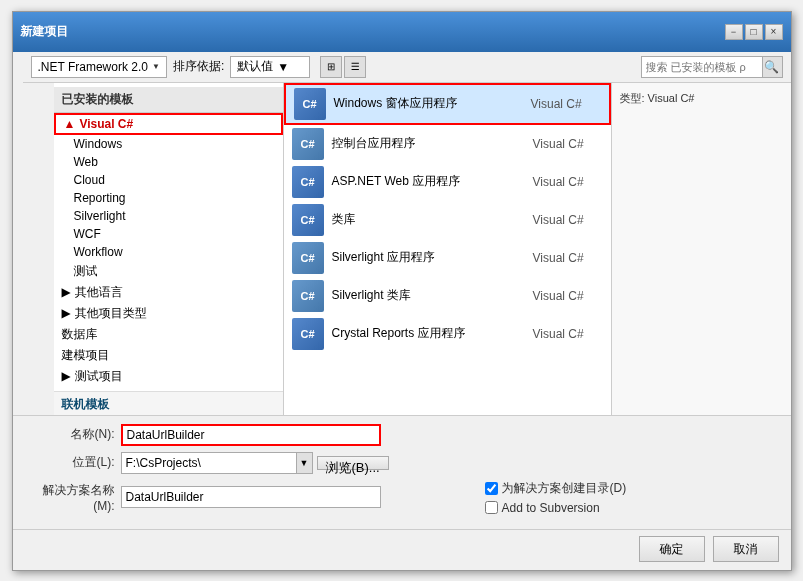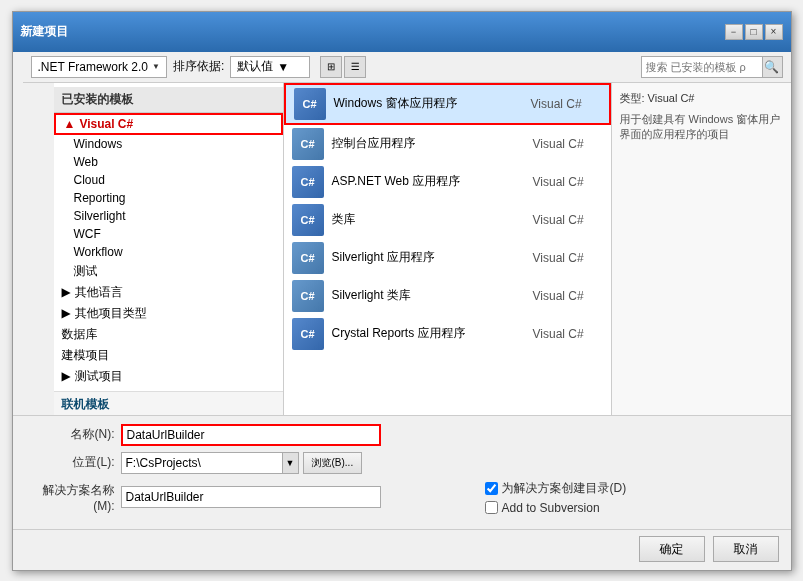--- a/index.html
+++ b/index.html
@@ -30,21 +30,21 @@
     .template-list { flex: 1; overflow-y: auto; background: white; }
     .info-panel { width: 180px; background: #f8f8f8; border-left: 1px solid #ccc; padding: 8px; font-size: 11px; color: #333; }
     .info-type { font-size: 11px; color: #333; margin-bottom: 6px; }
     .info-desc { font-size: 11px; color: #555; line-height: 1.4; }
     .bottom-form { background: #f0f0f0; border-top: 1px solid #ccc; padding: 8px 12px; }
     .form-row { display: flex; align-items: center; margin-bottom: 6px; gap: 6px; }
     .form-label { width: 90px; text-align: right; color: #333; flex-shrink: 0; }
     .form-input { border: 1px solid #aaa; padding: 2px 4px; height: 22px; background: white; outline: none; }
     .form-input.name-input { width: 260px; border: 2px solid red; }
     .form-input.solution-input { width: 260px; }
-    .btn-browse { padding: 2px 8px; height: 22px; background: linear-gradient(to bottom, #f5f5f5, #e0e0e0); border: 1px solid #aaa; cursor: pointer; font-size: 10px; }
+    .btn-browse { padding: 2px 8px; height: 14px; background: linear-gradient(to bottom, #f5f5f5, #e0e0e0); border: 1px solid #aaa; cursor: pointer; font-size: 13px; }
     .checkbox-row { display: flex; align-items: center; gap: 4px; color: #333; }
     .checkbox-area { margin-left: 96px; display: flex; flex-direction: column; gap: 4px; }
     .bottom-buttons { display: flex; justify-content: flex-end; gap: 8px; padding: 6px 12px 8px; background: #f0f0f0; border-top: 1px solid #ccc; }
     .btn-ok { padding: 4px 20px; background: linear-gradient(to bottom, #f5f5f5, #e0e0e0); border: 1px solid #aaa; cursor: pointer; height: 26px; font-size: 12px; min-width: 60px; }
     .btn-cancel { padding: 4px 20px; background: linear-gradient(to bottom, #f5f5f5, #e0e0e0); border: 1px solid #aaa; cursor: pointer; height: 26px; font-size: 12px; min-width: 60px; }
     .template-row { display: flex; align-items: center; padding: 3px 8px; cursor: pointer; }
     .t-icon { width: 32px; height: 32px; background: #4a7fcc; border-radius: 2px; display: flex; align-items: center; justify-content: center; margin-right: 8px; flex-shrink: 0; }
     .t-name { flex: 1; font-size: 12px; }
     .t-lang { width: 70px; font-size: 12px; color: #555; }
   </style>
@@ -188,36 +188,35 @@
             <div class="t-icon" style="background: linear-gradient(135deg, #5588cc, #3366aa);">
               <span style="color:white; font-size:11px; font-weight:bold;">C#</span>
             </div>
             <span class="t-name">Crystal Reports 应用程序</span>
             <span class="t-lang">Visual C#</span>
           </div>
         </div>
 
         <div class="info-panel">
           <div class="info-type">类型: Visual C#</div>
-          <div class="info-desc">用于创建具有 Windows 窗体用户界面的应用程序的项目</div>
         </div>
       </div>
     </div>
   </div>
 
   <div class="bottom-form">
     <div class="form-row">
       <span class="form-label">名称(N):</span>
       <input class="form-input name-input" type="text" value="DataUrlBuilder" style="">
     </div>
     <div class="form-row">
       <span class="form-label">位置(L):</span>
       <div style="display:flex; align-items:center; gap:4px;">
         <div style="display:flex; align-items:center; border:1px solid #aaa; background:white; height:22px;">
-          <input class="form-input" type="text" style="width: 160px; border: none; height: 20px;" value="F:\CsProjects\">
+          <input class="form-input" type="text" style="width: 174px; border: none; height: 20px;" value="F:\CsProjects\">
           <div style="width:16px; height:20px; background:#e0e0e0; border-left:1px solid #aaa; display:flex; align-items:center; justify-content:center; cursor:pointer; font-size:9px;">▼</div>
         </div>
         <button class="btn-browse">浏览(B)...</button>
       </div>
     </div>
     <div class="form-row">
       <span class="form-label">解决方案名称(M):</span>
       <div style="display:flex; align-items:center; gap:8px;">
         <input class="form-input solution-input" type="text" value="DataUrlBuilder" style="">
         <div class="checkbox-area">

